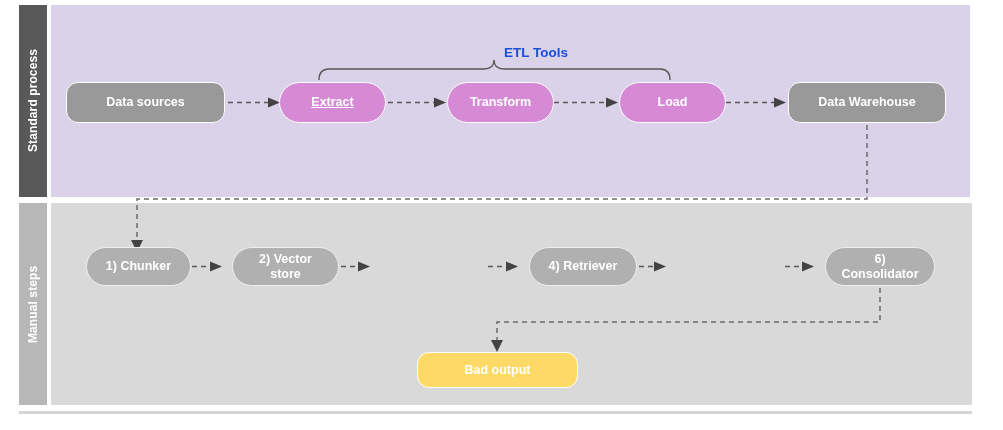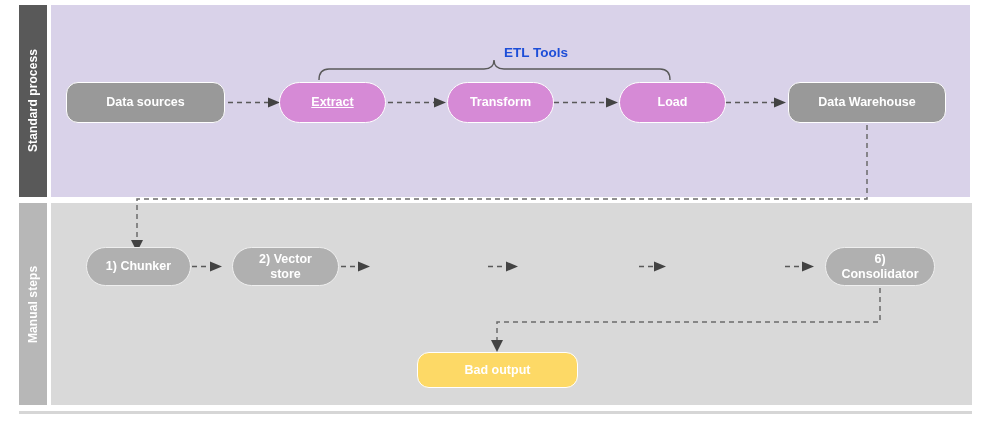--- a/index.html
+++ b/index.html
@@ -212,20 +212,23 @@
   </div>
 
   <div class="node pill pillgray" style="left:232px; top:247px; width:107px; height:39px;">
     <div>
       <div>2) Vector</div>
       <div>store</div>
     </div>
   </div>
 
 
+  <div class="node pill pillgray" style="left:529px; top:247px; width:108px; height:39px;">
+    <span>4) Retriever</span>
+  </div>
 
 
   <div class="node pill pillgray" style="left:825px; top:247px; width:110px; height:39px;">
     <div>
       <div>6)</div>
       <div>Consolidator</div>
     </div>
   </div>
 
   <div class="node rect yellow" style="left:417px; top:352px; width:161px; height:36px;">

